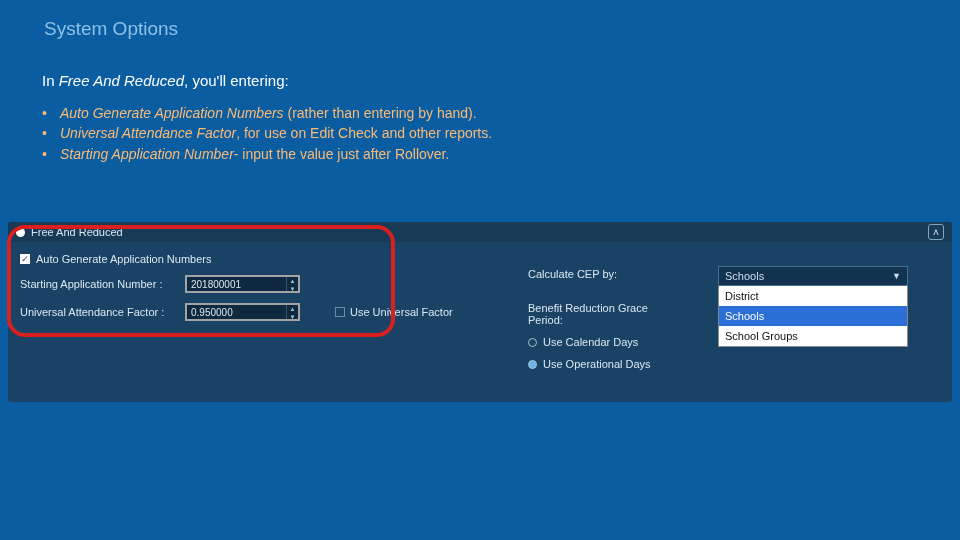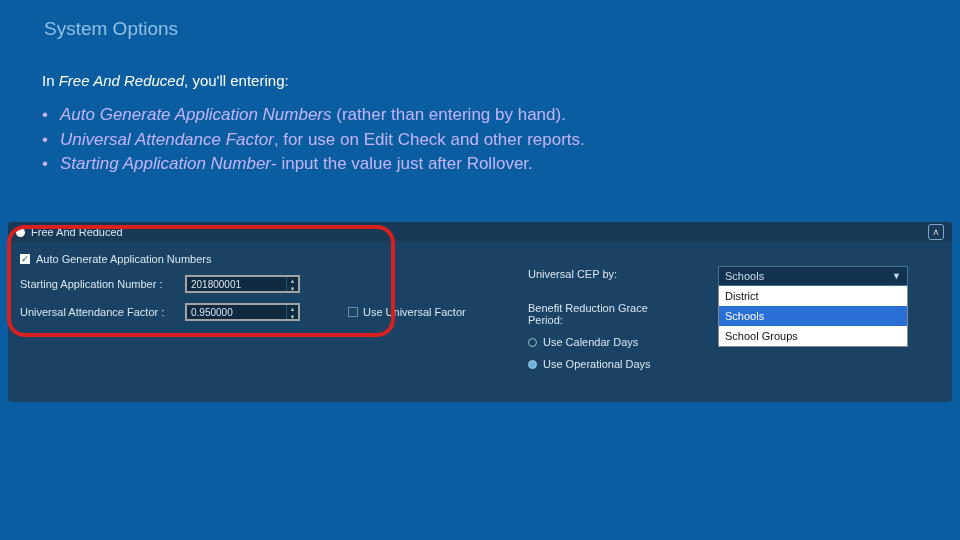--- a/index.html
+++ b/index.html
@@ -1,34 +1,34 @@
 <!DOCTYPE html>
 <html><head>
 <meta charset="utf-8">
 <style>
 *{box-sizing:border-box;margin:0;padding:0}
 body{width:960px;height:540px;background:#0a5da0;font-family:"Segoe UI",Arial,sans-serif;color:#fff;overflow:hidden;position:relative}
 .slide-title{color:#8ec1e8;font-size:19px;font-weight:400;padding:18px 0 0 44px}
 .intro{color:#fff;font-size:15px;padding:32px 0 0 42px}
 .intro .it{font-style:italic}
 .bullets{padding:14px 0 0 42px}
-.bullets li{list-style:none;color:#c4b5fd;font-size:17px;line-height:1.45;padding-left:18px;position:relative}
+.bullets li{list-style:none;color:#fdba74;font-size:14px;line-height:1.45;padding-left:18px;position:relative}
 .bullets li:before{content:"•";position:absolute;left:0}
 .bullets .it{font-style:italic}
 .panel{position:absolute;left:8px;right:8px;top:222px;height:180px;background:#1a4265;border-radius:3px;font-size:11px;color:#dbe7f0}
 .panel-head{height:20px;background:#183a57;display:flex;align-items:center;padding:0 8px;border-top-left-radius:3px;border-top-right-radius:3px}
 .panel-head .radio{width:9px;height:9px;border-radius:50%;background:#fff;margin-right:6px}
 .collapse-ic{margin-left:auto;width:16px;height:16px;border:1px solid #7ea6c4;border-radius:3px;display:flex;align-items:center;justify-content:center;font-size:10px}
 .row{display:flex;align-items:center;padding:5px 12px}
 .cb{width:10px;height:10px;background:#fff;color:#1a4265;font-size:9px;line-height:10px;text-align:center;margin-right:6px}
 .lbl{min-width:165px}
 .numbox{width:115px;height:18px;background:#0f2a40;border:2px solid #a3a3a3;color:#dbe7f0;font-size:10px;padding:0 4px;display:flex;align-items:center;position:relative}
 .spinner{position:absolute;right:0;top:0;bottom:0;width:12px;border-left:1px solid #2a5678;display:flex;flex-direction:column}
 .spinner div{flex:1;font-size:6px;text-align:center;line-height:8px;color:#9cc}
-.useuf{margin-left:48px;display:flex;align-items:center}
+.useuf{margin-left:35px;display:flex;align-items:center}
 .useuf .cb2{width:10px;height:10px;border:1px solid #6a8ca8;margin-right:5px}
 .rightcol{position:absolute;left:520px;top:46px;font-size:11px}
 .rc-row{display:flex;align-items:center;margin-bottom:10px}
 .rc-lbl{width:140px}
 .rad{width:9px;height:9px;border-radius:50%;border:1px solid #9cc;margin-right:6px;display:inline-block}
 .rad.sel{background:#6fb0e8}
 .dropdown{position:absolute;left:710px;top:44px;width:190px}
 .dd-sel{height:20px;background:#113350;border:1px solid #4a7090;display:flex;align-items:center;padding:0 6px;color:#cde;font-size:11px;justify-content:space-between}
 .dd-sel .tri{font-size:9px}
 .dd-list{background:#fff;border:1px solid #888;border-top:none}
@@ -84,21 +84,21 @@
         </span>
     </span>
     <span class="useuf">
       <span class="cb2"></span>
       <span>Use Universal Factor</span>
     </span>
   </div>
 
   <div class="rightcol">
     <div class="rc-row">
-      <span class="rc-lbl">Universal CEP by:</span>
+      <span class="rc-lbl">Calculate CEP by:</span>
     </div>
     <div class="rc-row" style="margin-top:22px">
       <span class="rc-lbl">Benefit Reduction Grace Period:</span>
     </div>
     <div class="rc-row">
       <span class="rad"></span>
       <span>Use Calendar Days</span>
     </div>
     <div class="rc-row">
       <span class="rad sel"></span>

